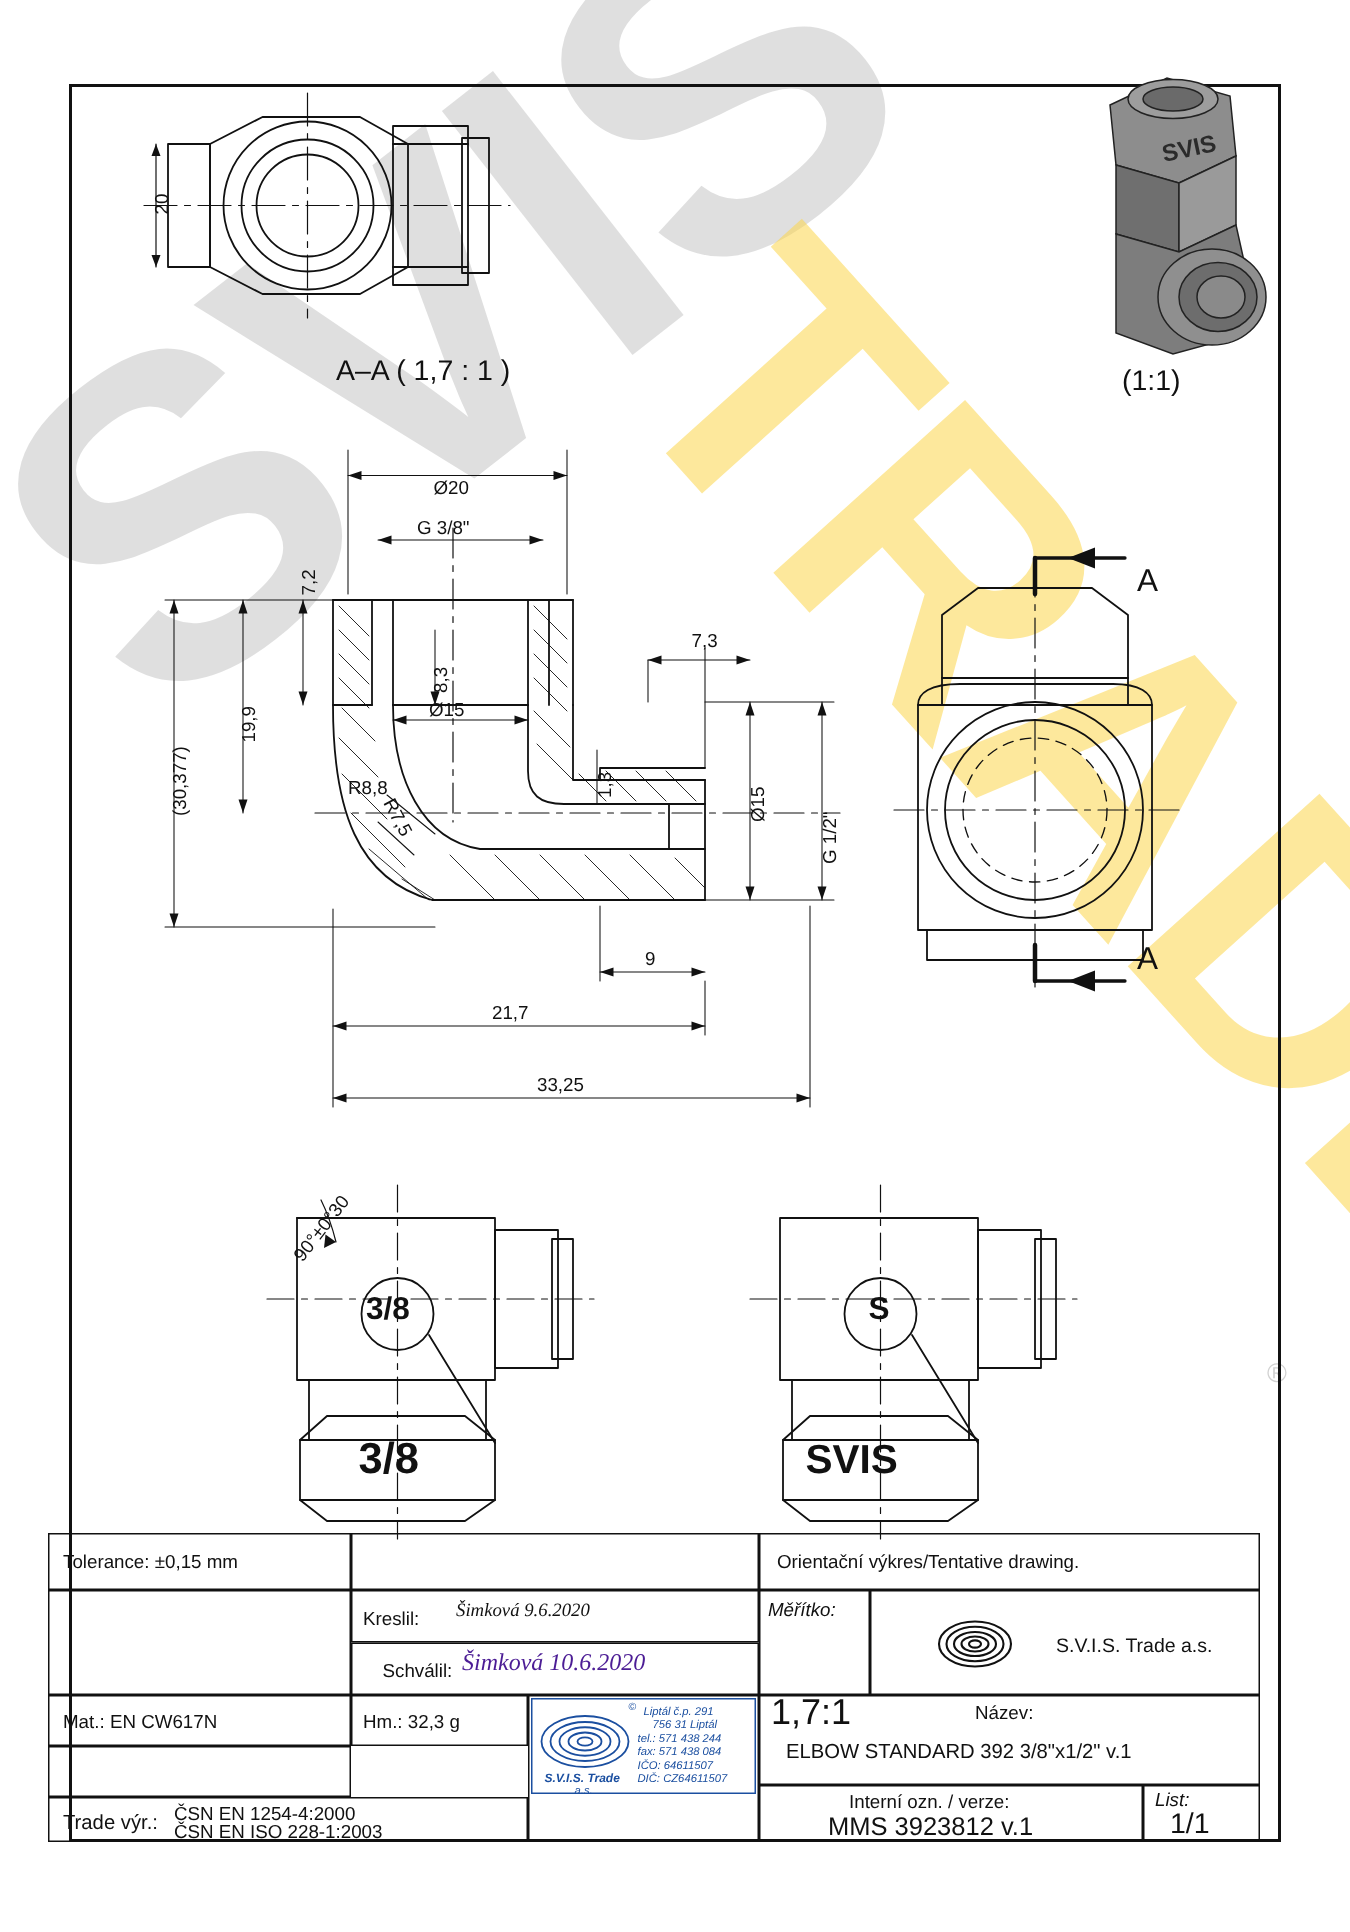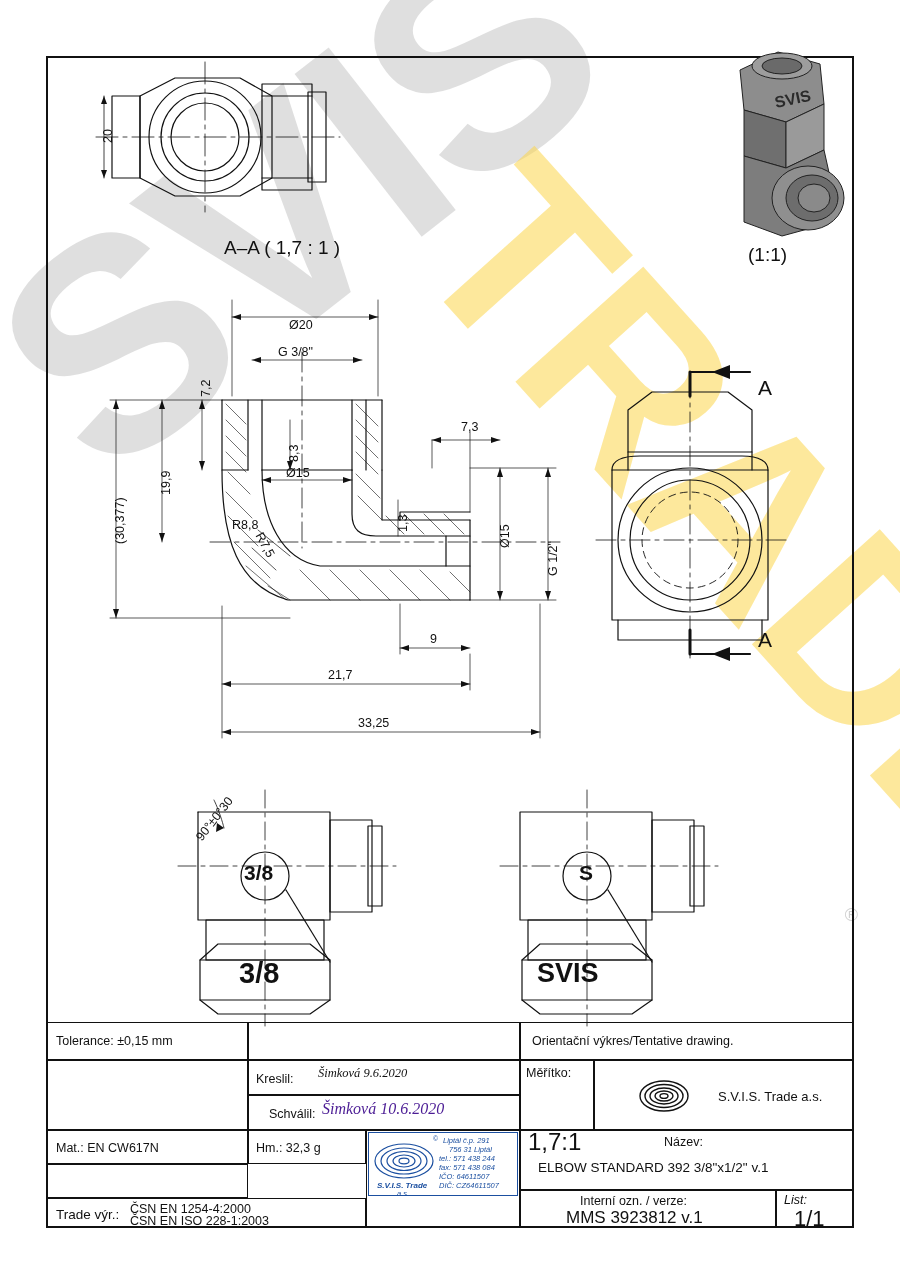--- a/index.html
+++ b/index.html
@@ -13,21 +13,21 @@
   .wm2{left:330px;top:370px;font-size:250px;transform:rotate(48deg);color:rgba(252,214,74,.55);letter-spacing:-4px;}
   .wm-r{position:absolute;right:42px;top:905px;font-size:18px;color:rgba(150,150,150,.45);}
 
   
   .lbl{position:absolute;font-family:"Liberation Sans",sans-serif;color:#111;white-space:nowrap;}
   .big{font-size:19px;}
   .dim{font-size:12.5px;}
   .rot90{transform:rotate(-90deg);transform-origin:0 0;}
 
   
-  .tb{position:absolute;left:46px;top:1022px;width:808px;height:184px;box-sizing:border-box;}
+  .tb{position:absolute;left:32px;top:1022px;width:808px;height:184px;box-sizing:border-box;}
   .tb .cell{position:absolute;box-sizing:border-box;border:1px solid #111;}
   .tb .t{position:absolute;font-size:12.5px;color:#111;}
   .hand{font-family:"Liberation Serif",serif;font-style:italic;}
   .scriptname{font-family:"Liberation Serif",serif;font-style:italic;font-size:16px;}
 
   
   .stamp{position:absolute;border:1px solid #1b4fa0;color:#1b4fa0;box-sizing:border-box;}
   .stamp .s-t{position:absolute;font-size:7.5px;line-height:9px;color:#1b4fa0;white-space:nowrap;font-style:italic;}
   .logo-spiral{display:block;}
   .tiny{font-size:7.5px;}
@@ -334,21 +334,21 @@
 
     <div class="cell" style="left:202px;top:38px;width:272px;height:35px;"></div>
     <div class="t" style="left:210px;top:50px;">Kreslil:</div>
     <div class="t scriptname" style="left:272px;top:44px;">Šimková 9.6.2020</div>
 
     <div class="cell" style="left:202px;top:73px;width:272px;height:35px;"></div>
     <div class="t" style="left:210px;top:85px;margin-left:13px;">Schválil:</div>
     <div class="t hand" style="left:276px;top:78px;font-size:16px;color:#4c1d95;">Šimková 10.6.2020</div>
 
     <div class="cell" style="left:474px;top:38px;width:74px;height:70px;"></div>
-    <div class="t" style="left:480px;top:44px;">Měřítko:</div>
+    <div class="t" style="left:480px;top:44px;font-style:italic;">Měřítko:</div>
     <div class="t" style="left:482px;top:73px;font-size:24px;margin-top:33px;">1,7:1</div>
 
     <div class="cell" style="left:548px;top:38px;width:260px;height:70px;"></div>
     <svg class="logo-spiral" style="position:absolute;left:592px;top:56px;" width="52" height="36">
       <g fill="none" stroke="#111" stroke-width="1.4">
         <ellipse cx="26" cy="18" rx="24" ry="15"></ellipse>
         <ellipse cx="26" cy="18" rx="19" ry="11.5"></ellipse>
         <ellipse cx="26" cy="18" rx="14" ry="8"></ellipse>
         <ellipse cx="26" cy="18" rx="9" ry="5"></ellipse>
         <ellipse cx="26" cy="18" rx="4" ry="2.4"></ellipse>
@@ -389,21 +389,21 @@
     <div class="cell" style="left:474px;top:108px;width:334px;height:60px;"></div>
     <div class="t" style="left:618px;top:113px;">Název:</div>
     <div class="t" style="left:492px;top:138px;font-size:13.5px;">ELBOW STANDARD 392 3/8"x1/2" v.1</div>
 
     <div class="cell" style="left:474px;top:168px;width:256px;height:38px;"></div>
     <div class="t" style="left:534px;top:172px;">Interní ozn. / verze:</div>
     <div class="t" style="left:520px;top:186px;font-size:17px;">MMS 3923812 v.1</div>
 
     <div class="cell" style="left:730px;top:168px;width:78px;height:38px;"></div>
     <div class="t" style="left:738px;top:171px;font-style:italic;">List:</div>
-    <div class="t" style="left:748px;top:184px;font-size:22px;">1/1</div>
+    <div class="t" style="left:748px;top:184px;font-size:19px;">1/1</div>
 
     <div class="cell" style="left:0;top:176px;width:320px;height:30px;"></div>
     <div class="cell" style="left:320px;top:142px;width:154px;height:64px;border:none;"></div>
     <div class="t" style="left:10px;top:185px;font-size:13.5px;">Trade výr.:</div>
     <div class="t tiny" style="left:84px;top:180px;">ČSN EN 1254-4:2000</div>
     <div class="t tiny" style="left:84px;top:192px;">ČSN EN ISO 228-1:2003</div>
 
     <div class="cell" style="left:320px;top:108px;width:154px;height:98px;"></div>
   </div>
 </div>

